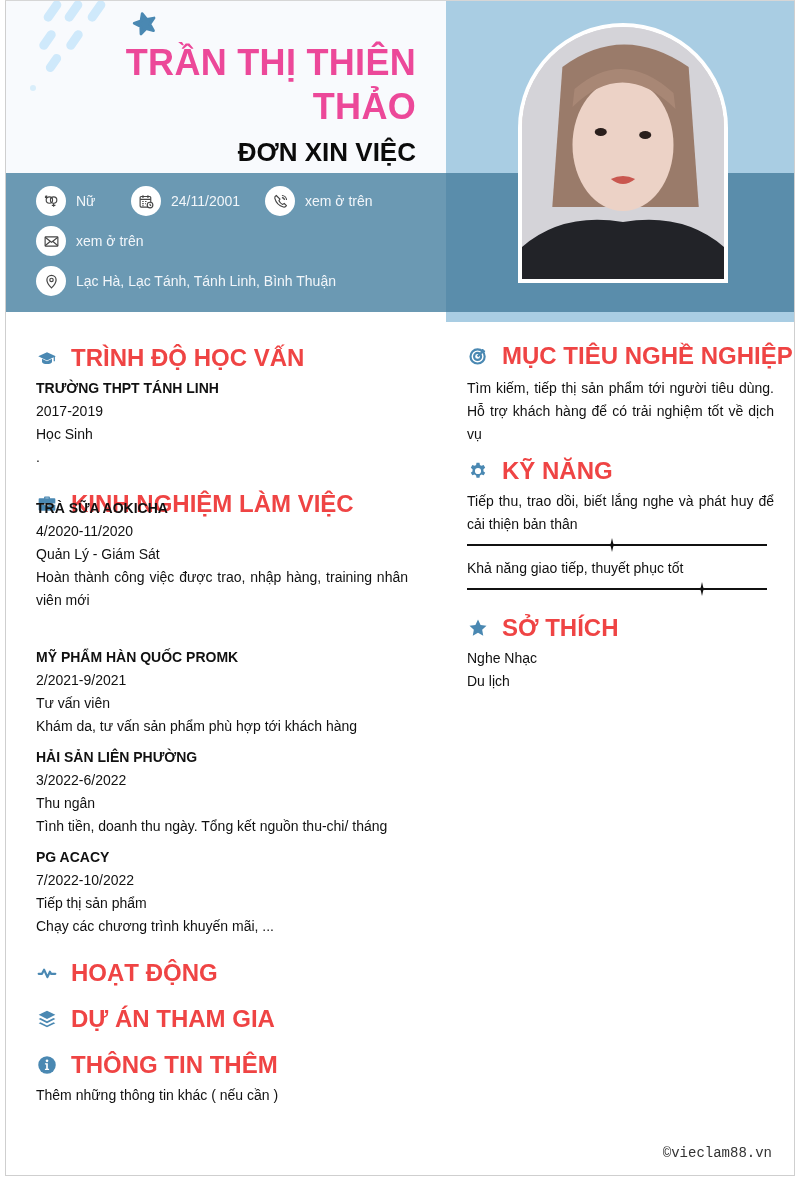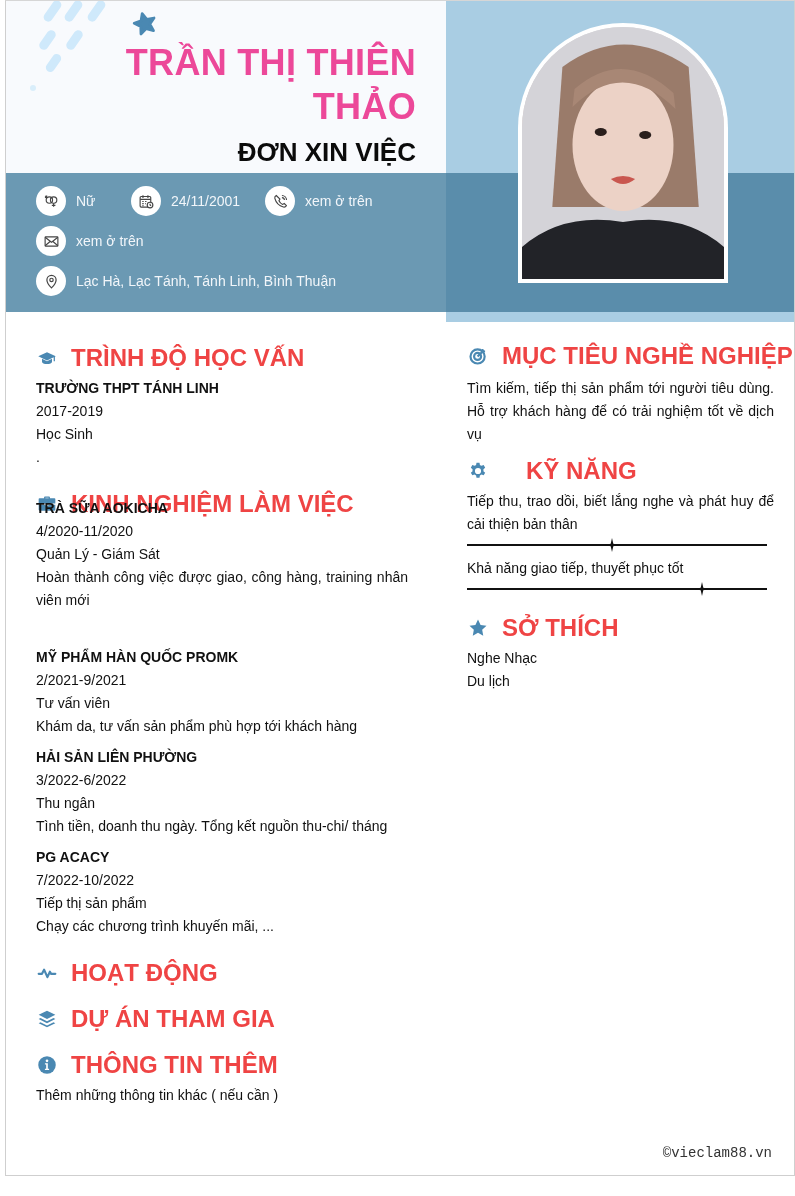--- a/index.html
+++ b/index.html
@@ -193,21 +193,21 @@
           <path d="M2 13h8.5v1.5h3V13H22v6c0 .6-.4 1-1 1H3c-.6 0-1-.4-1-1z"></path>
         </svg>
     </span>
     <span>KINH NGHIỆM LÀM VIỆC</span>
   </div>
 
   <div class="txt" style="left:30px;top:496px;width:372px;">
     <div class="bold">TRÀ SỮA AOKICHA</div>
     <div>4/2020-11/2020</div>
     <div>Quản Lý - Giám Sát</div>
-    <div class="just">Hoàn thành công việc được giao, công hàng, training nhân viên mới</div>
+    <div class="just">Hoàn thành công việc được trao, nhập hàng, training nhân viên mới</div>
   </div>
   <div class="txt" style="left:30px;top:645px;width:372px;">
     <div class="bold">MỸ PHẨM HÀN QUỐC PROMK</div>
     <div>2/2021-9/2021</div>
     <div>Tư vấn viên</div>
     <div>Khám da, tư vấn sản phẩm phù hợp tới khách hàng</div>
   </div>
   <div class="txt" style="left:30px;top:745px;width:372px;">
     <div class="bold">HẢI SẢN LIÊN PHƯỜNG</div>
     <div>3/2022-6/2022</div>
@@ -259,21 +259,21 @@
           <circle cx="11.5" cy="12.5" r="8.5"></circle>
           <circle cx="11.5" cy="12.5" r="4.2"></circle>
           <path d="M11.5 12.5 19 5"></path>
           <path d="M17.5 3.5v3h3" stroke-width="2"></path>
         </svg>
     </span>
     <span>MỤC TIÊU NGHỀ NGHIỆP</span>
   </div>
   <div class="txt just" style="left:461px;top:376px;width:307px;">Tìm kiếm, tiếp thị sản phẩm tới người tiêu dùng. Hỗ trợ khách hàng để có trải nghiệm tốt về dịch vụ</div>
 
-  <div class="sec-h" style="left:461px;top:456px;gap:24px;">
+  <div class="sec-h" style="left:461px;top:456px;">
     <span class="sic">
       <svg viewBox="0 0 24 24" fill="#4a88b2">
           <path d="M13.8 2h-3.6l-.5 2.7a7.6 7.6 0 0 0-1.9 1.1L5.2 4.9 3.4 8l2.1 1.8a7.7 7.7 0 0 0 0 2.4L3.4 14l1.8 3.1 2.6-.9c.6.5 1.2.8 1.9 1.1l.5 2.7h3.6l.5-2.7c.7-.3 1.3-.6 1.9-1.1l2.6.9 1.8-3.1-2.1-1.8a7.7 7.7 0 0 0 0-2.4L20.6 8l-1.8-3.1-2.6.9a7.6 7.6 0 0 0-1.9-1.1zM12 8.3a3.7 3.7 0 1 1 0 7.4 3.7 3.7 0 0 1 0-7.4z"></path>
         </svg>
     </span>
     <span>KỸ NĂNG</span>
   </div>
 
   <div class="txt just" style="left:461px;top:489px;width:307px;">Tiếp thu, trao dồi, biết lắng nghe và phát huy để cải thiện bản thân</div>
   <div>

